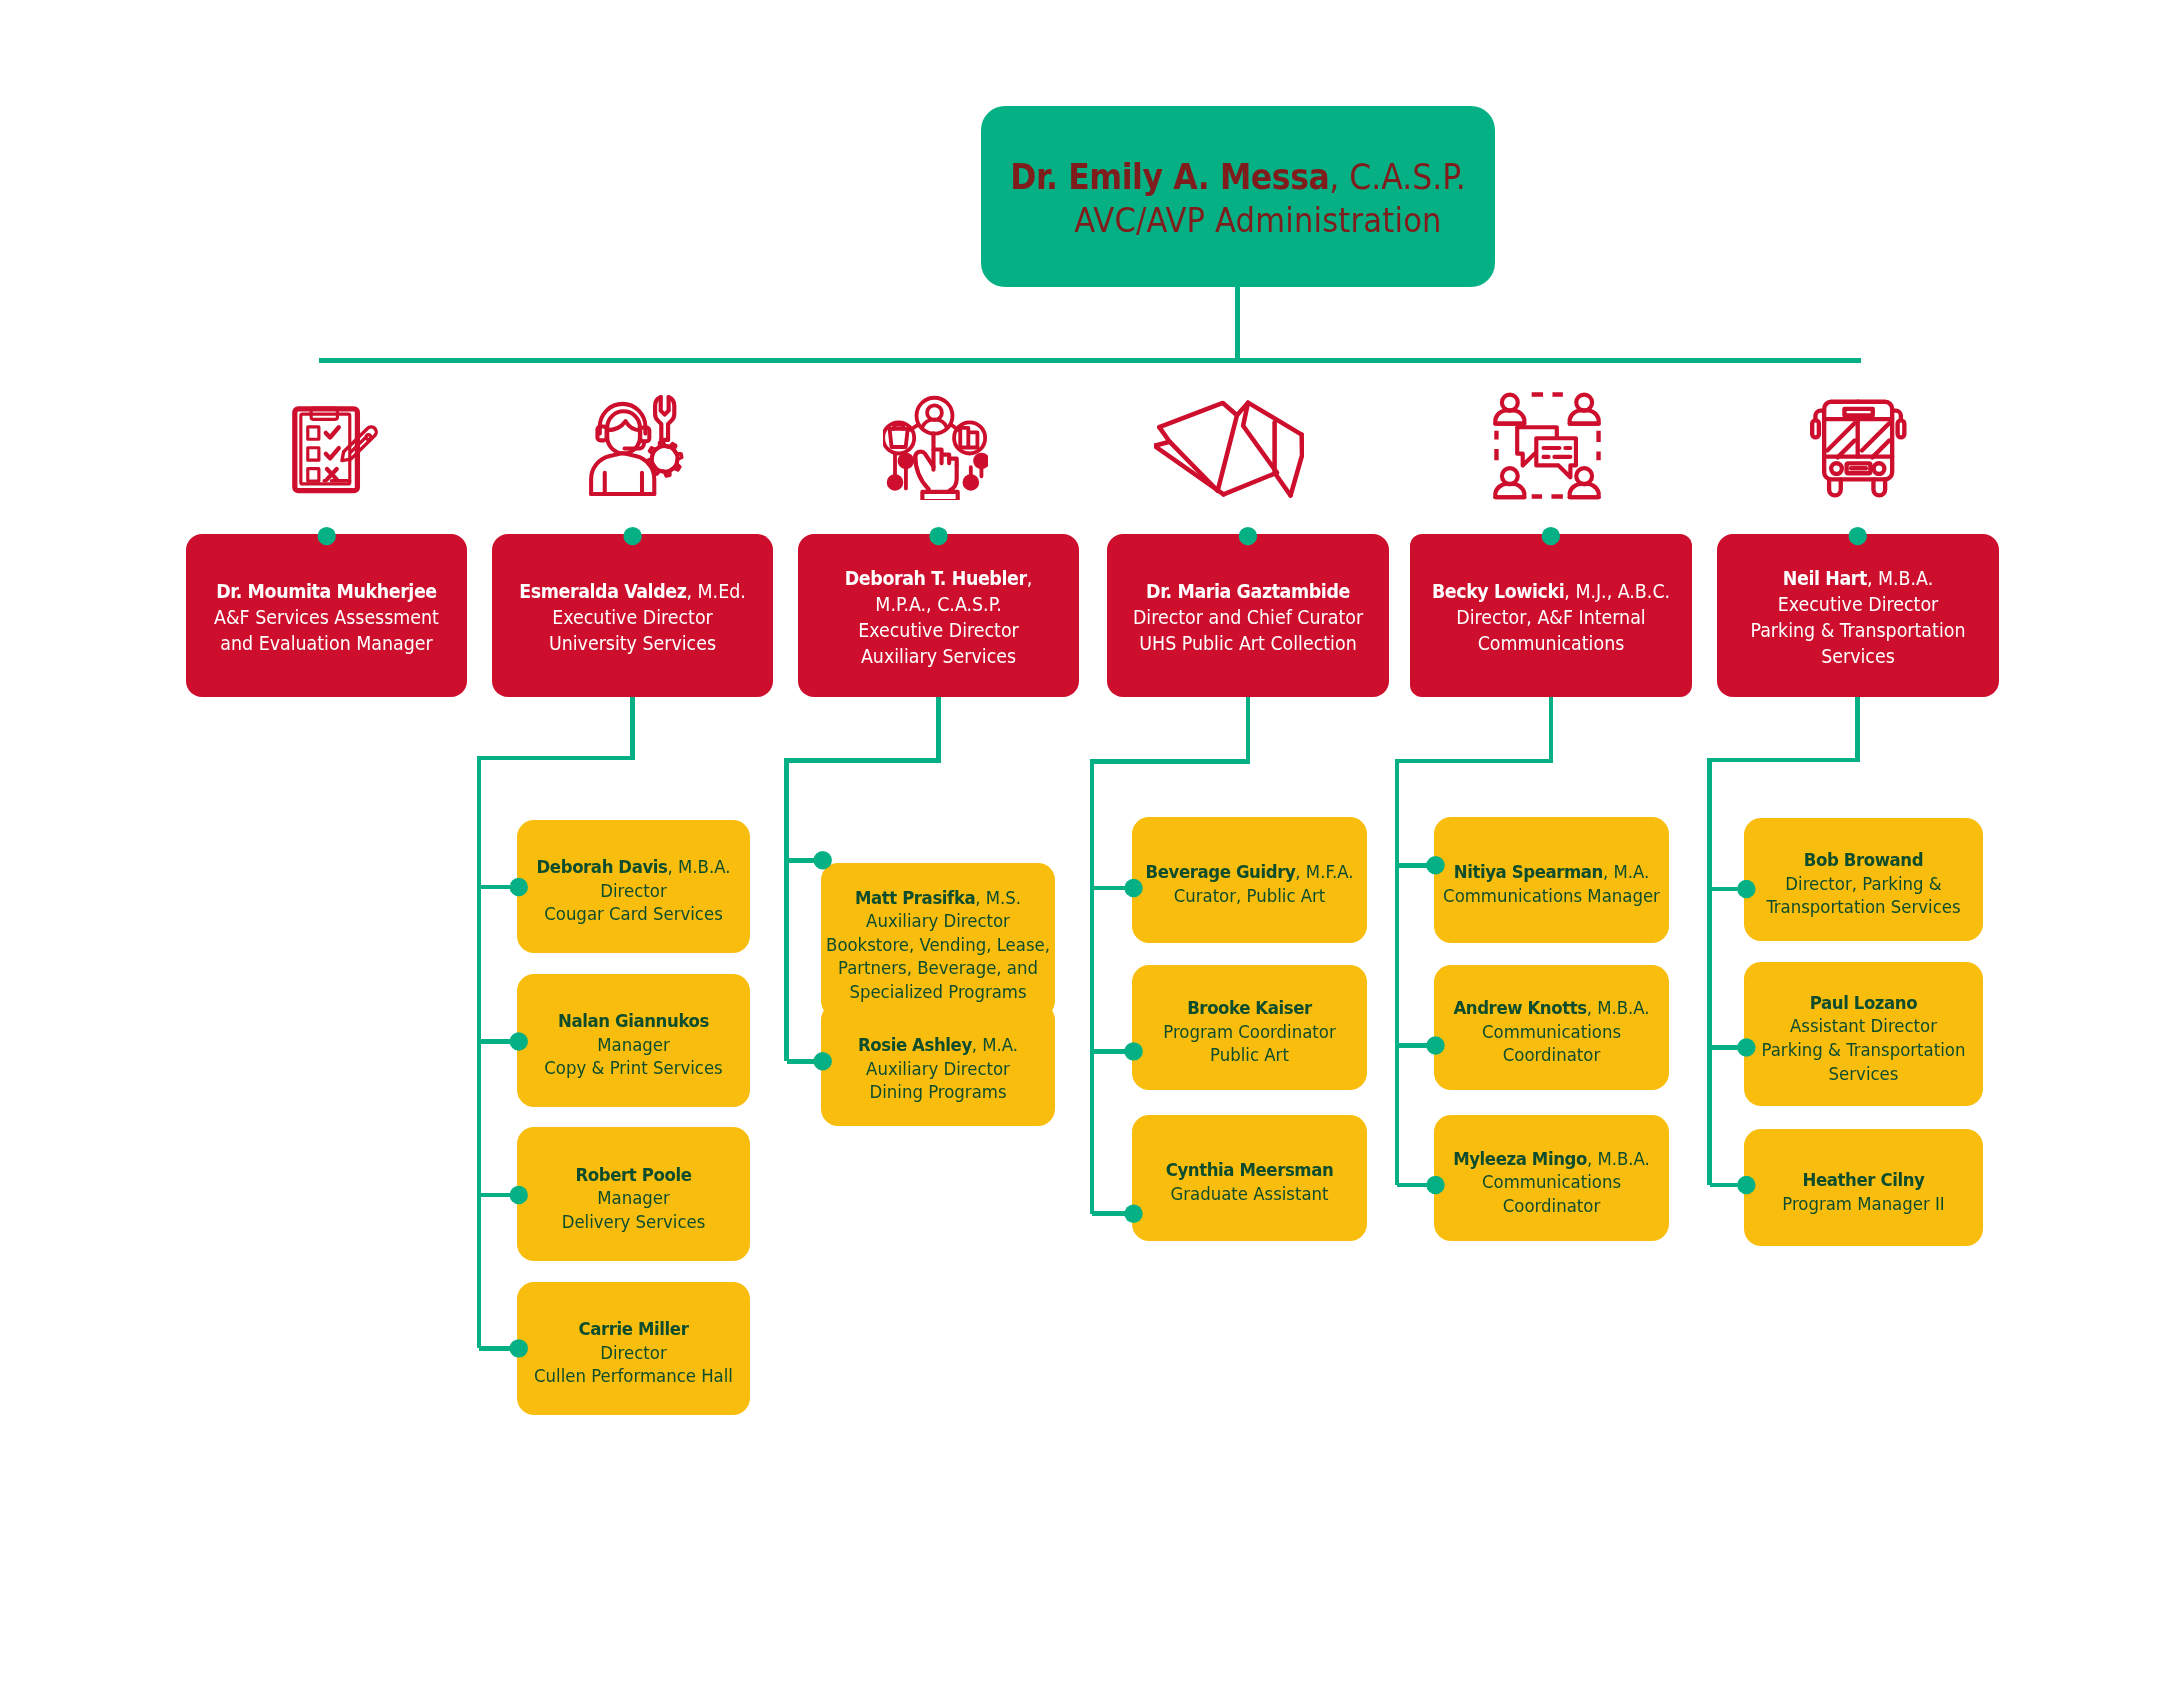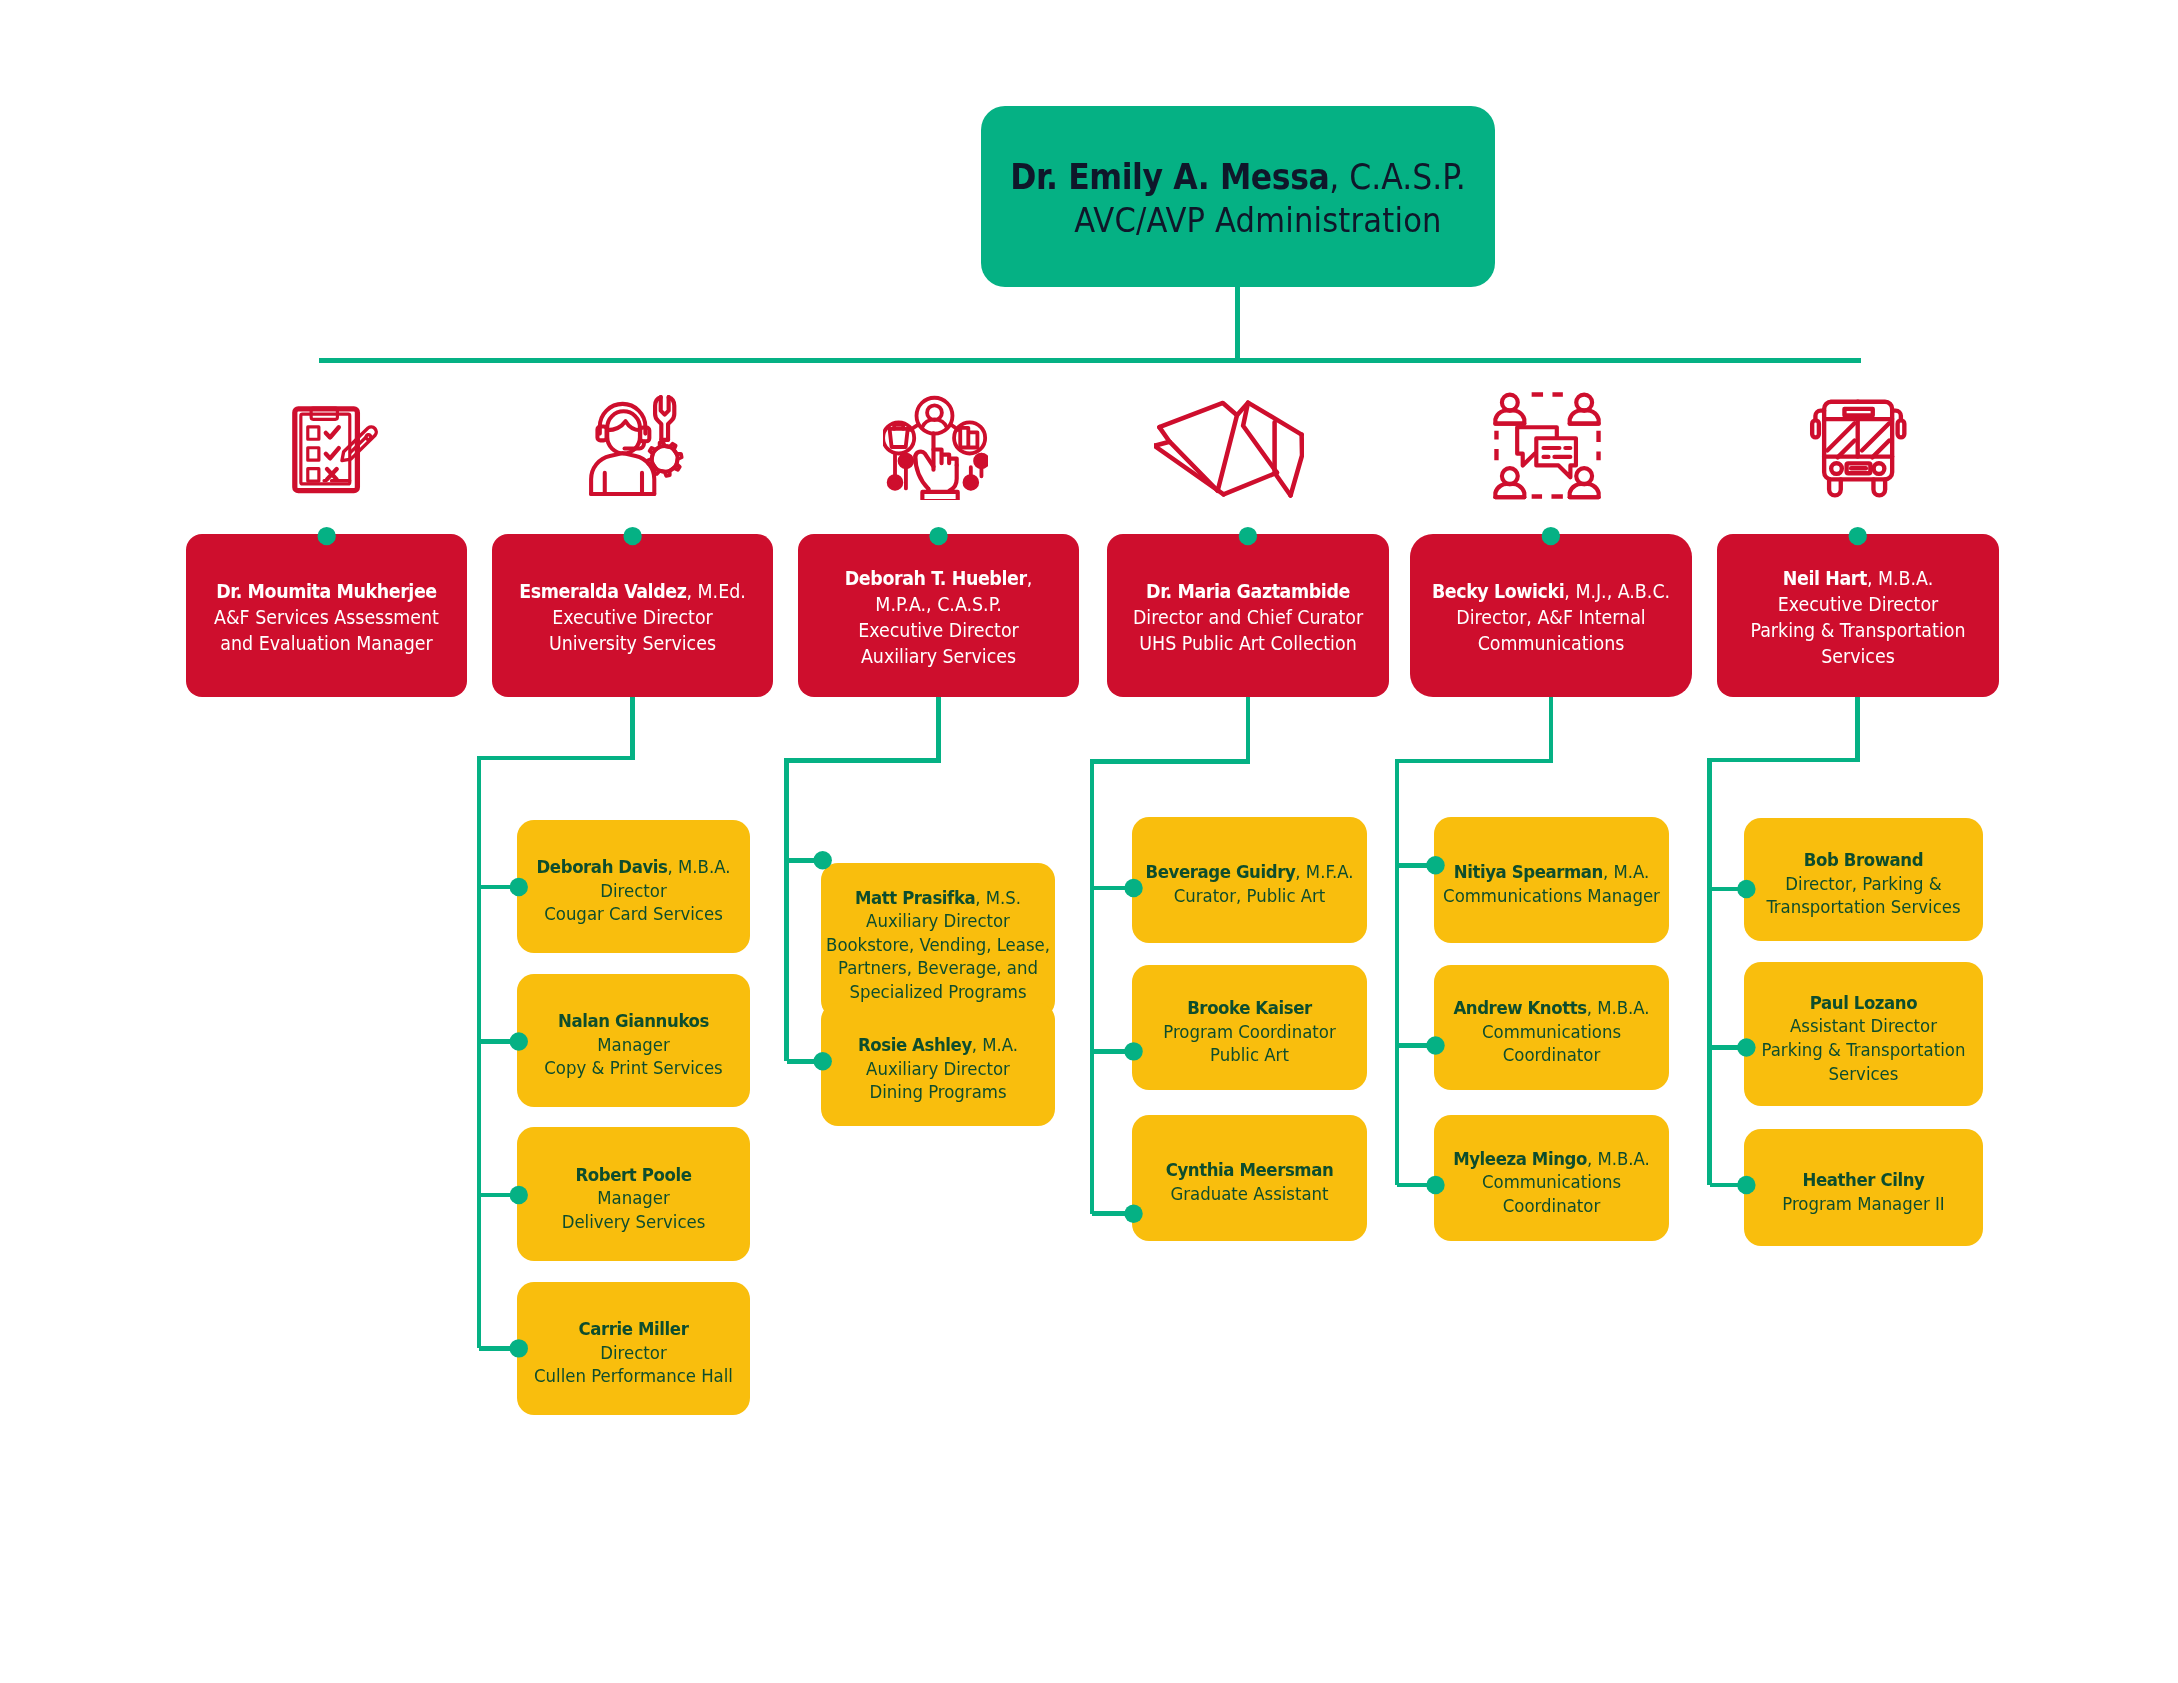--- a/index.html
+++ b/index.html
@@ -8,21 +8,21 @@
        -webkit-font-smoothing:antialiased;}
   #stage{position:relative;width:2178px;height:1683px;overflow:hidden;background:#fff;}
   #connectors,#dots{position:absolute;left:0;top:0;width:2178px;height:1683px;pointer-events:none;}
   #nodes{position:absolute;left:0;top:0;width:2178px;height:1683px;}
   .box{position:absolute;box-sizing:border-box;display:flex;align-items:center;
        justify-content:center;text-align:center;}
   .box .inner{width:100%;position:relative;top:2px;}
   .sub-box .inner{top:4px;}
   .ln{display:block;white-space:nowrap;}
   .nm{font-weight:bold;letter-spacing:-0.4px;}
-  .root-box{background:#05b184;color:#0f172a;border-radius:24px;}
+  .root-box{background:#05b184;color:#7f1d1d;border-radius:24px;}
   .root-box .l1{font-size:35px;line-height:43px;}
   .root-box .l2{font-size:34px;line-height:43px;letter-spacing:0.2px;padding-left:40px;}
   .unit-box{background:#ce0e2d;color:#fff;border-radius:17px;}
   .unit-box .l1{font-size:19.4px;line-height:26px;}
   .unit-box .l2{font-size:19.4px;line-height:26px;}
   .sub-box{background:#f9be0d;color:#0d4d2d;border-radius:17px;}
   .sub-box .l1{font-size:18.4px;line-height:23.6px;}
   .sub-box .l2{font-size:18.4px;line-height:23.6px;}
   .icon-wrap{position:absolute;}
   .icon-wrap svg{display:block;}
@@ -93,21 +93,21 @@
           <span class="ln l2"><span>Auxiliary Services</span></span>
         </div>
       </div>
       <div class="box unit-box" style="left: 1107px; top: 534px; width: 282px; height: 163px; border-radius: 16px;">
         <div class="inner">
           <span class="ln l1"><span class="nm">Dr. Maria Gaztambide</span><span></span></span>
           <span class="ln l2"><span>Director and Chief Curator</span></span>
           <span class="ln l2"><span>UHS Public Art Collection</span></span>
         </div>
       </div>
-      <div class="box unit-box" style="left: 1410px; top: 534px; width: 282px; height: 163px; border-radius: 23px;">
+      <div class="box unit-box" style="left: 1410px; top: 534px; width: 282px; height: 163px; border-radius: 12px;">
         <div class="inner">
           <span class="ln l1"><span class="nm">Becky Lowicki</span><span>, M.J., A.B.C.</span></span>
           <span class="ln l2"><span>Director, A&amp;F Internal</span></span>
           <span class="ln l2"><span>Communications</span></span>
         </div>
       </div>
       <div class="box unit-box" style="left: 1717px; top: 534px; width: 282px; height: 163px; border-radius: 16px;">
         <div class="inner">
           <span class="ln l1"><span class="nm">Neil Hart</span><span>, M.B.A.</span></span>
           <span class="ln l2"><span>Executive Director</span></span>

